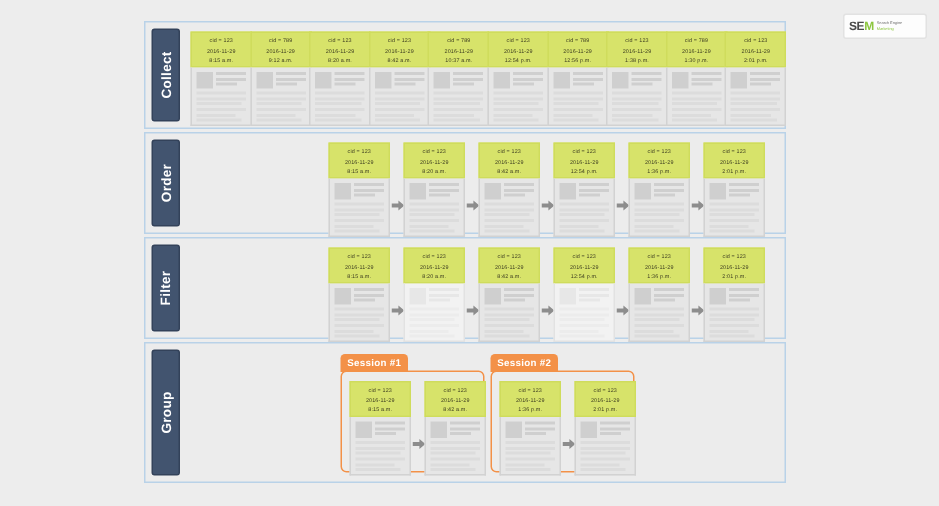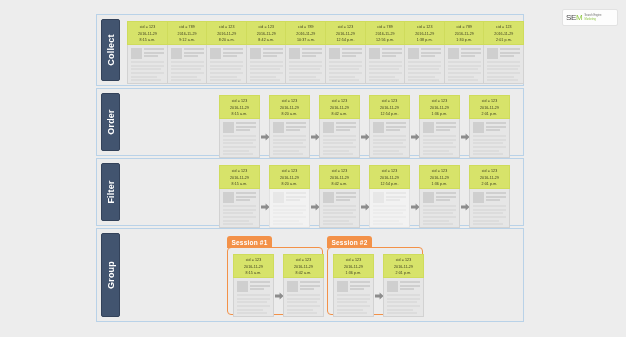--- a/index.html
+++ b/index.html
@@ -17,21 +17,21 @@
     position:absolute;right:8px;top:9px;
     width:56px;height:17px;
     background:#fdfdfd;
     border:1px solid #e2e2e2;
     border-radius:2px;
     display:flex;align-items:center;
     padding:0 3px;
     box-sizing:border-box;
   }
   .logo-sem{
-    font-size:8px;font-weight:normal;letter-spacing:-.3px;
+    font-size:8px;font-weight:bold;letter-spacing:-.3px;
     line-height:1;
   }
   .logo-s{color:#4a4a4a;}
   .logo-e{color:#4a4a4a;}
   .logo-m{color:#8cc63f;}
   .logo-sub{
     margin-left:2px;line-height:3.2px;
   }
   .logo-sub span{
     display:block;font-size:2.6px;color:#6d6d6d;white-space:nowrap;

